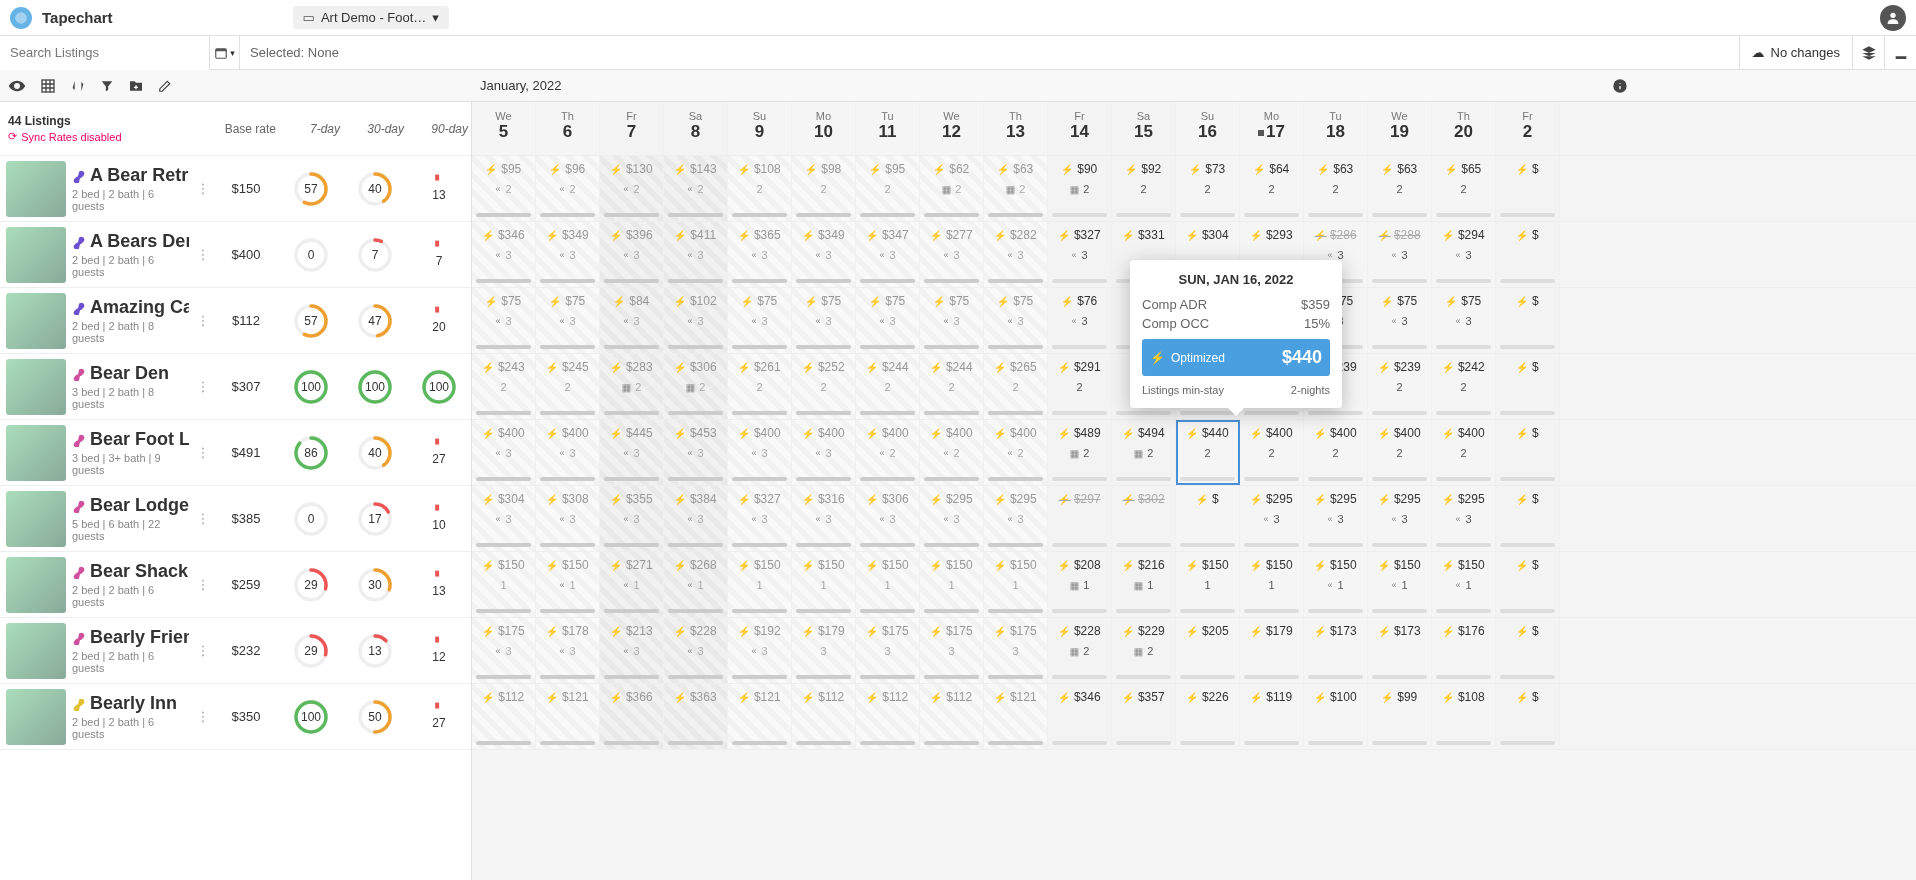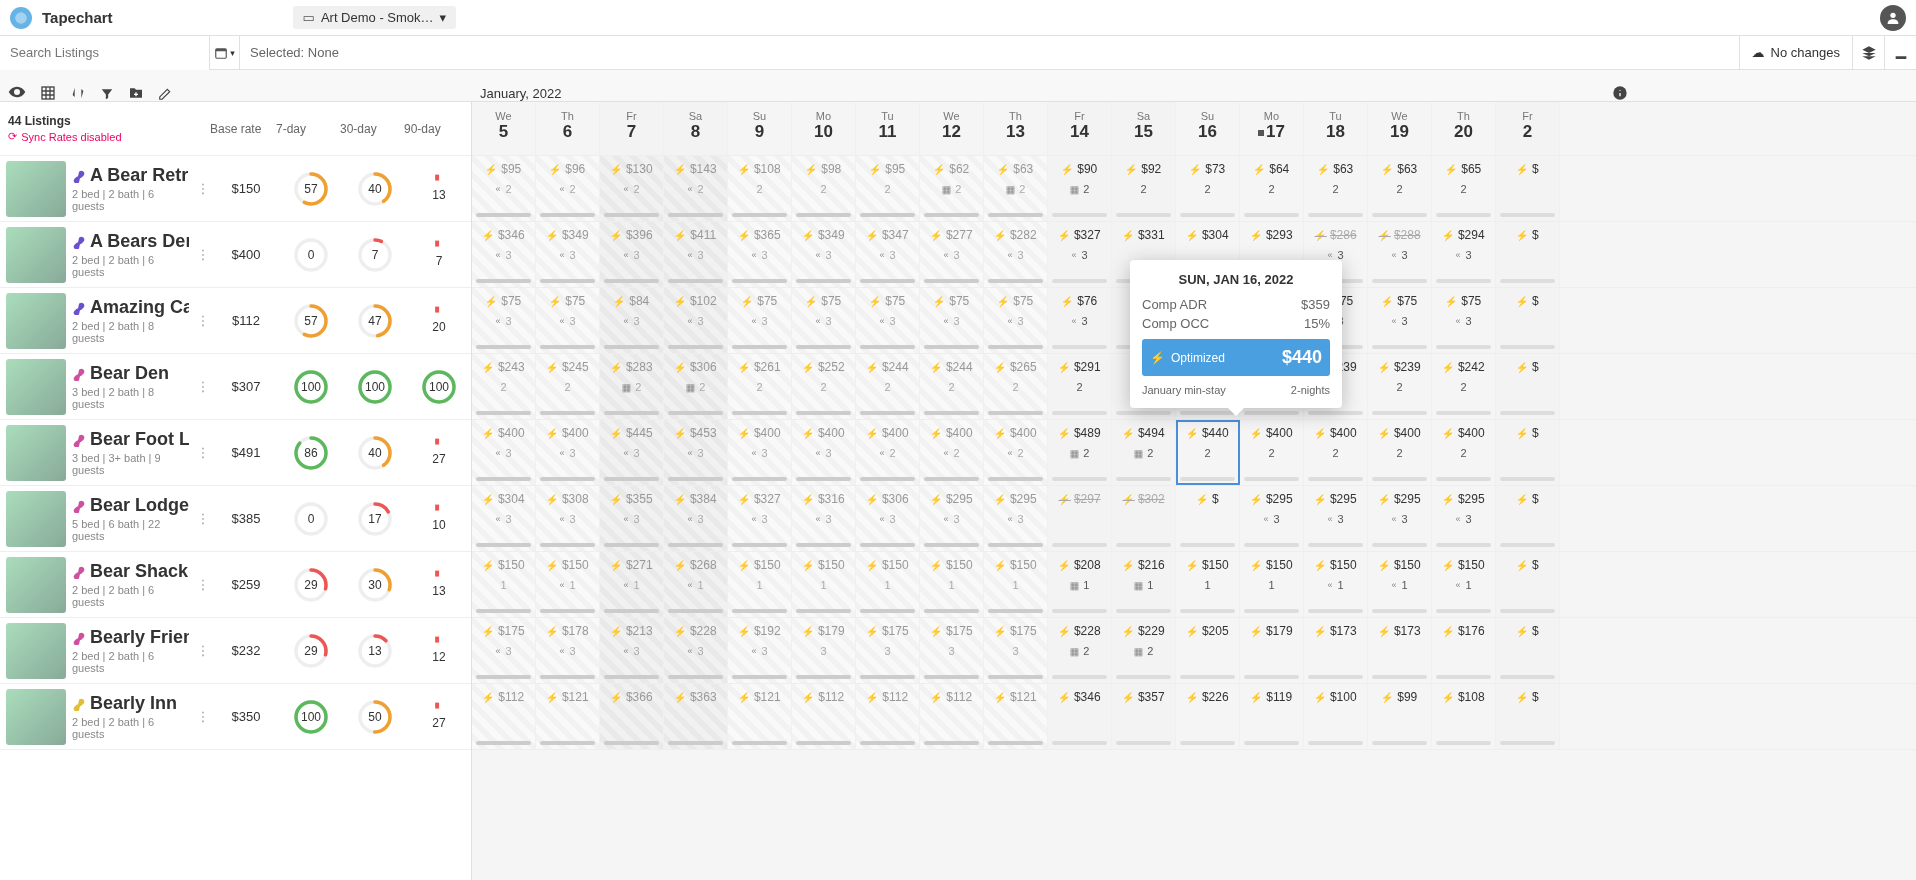--- a/index.html
+++ b/index.html
@@ -17,36 +17,36 @@
 
 .secondbar { display: flex; align-items: center; height: 34px; background: #fff; border-bottom: 1px solid #e0e0e0; }
 .search { width: 210px; border: none; padding: 0 10px; font-size: 13px; height: 34px; outline: none; border-right: 1px solid #e0e0e0; }
 .date-btn { width: 30px; display: flex; align-items: center; justify-content: center; border-right: 1px solid #e0e0e0; height: 100%; cursor: pointer; }
 .selected-text { padding: 0 10px; color: #666; font-size: 13px; }
 .secondbar-right { margin-left: auto; display: flex; align-items: center; height: 100%; }
 .no-changes { display: flex; align-items: center; padding: 0 12px; border-left: 1px solid #e0e0e0; height: 100%; font-size: 13px; }
 .tool-icon { width: 32px; display: flex; align-items: center; justify-content: center; border-left: 1px solid #e0e0e0; height: 100%; cursor: pointer; color: #444; }
 
 
-.toolbar-row { display: flex; align-items: flex-end; height: 32px; padding: 0 8px; border-bottom: 1px solid #e0e0e0; background: #f8f8f8; position: relative; }
+.toolbar-row { display: flex; align-items: center; height: 32px; padding: 0 8px; border-bottom: 1px solid #e0e0e0; background: #f8f8f8; position: relative; }
 .toolbar-row .tool { margin-right: 14px; cursor: pointer; color: #444; display: flex; align-items: center; }
 .month-label { position: absolute; left: 480px; font-size: 13px; color: #333; }
 
 
 .main { display: flex; height: calc(100vh - 36px - 34px - 32px); overflow: hidden; }
 .left { width: 472px; flex-shrink: 0; display: flex; flex-direction: column; background: #fff; border-right: 1px solid #e0e0e0; }
 .right { flex: 1; overflow-x: auto; overflow-y: hidden; position: relative; }
 
 
 .left-header { display: flex; height: 54px; border-bottom: 1px solid #eee; font-size: 12px; color: #666; align-items: center; }
 .left-header .info-col { width: 210px; padding-left: 8px; }
 .left-header .info-col .count { color: #333; font-weight: 600; }
 .left-header .info-col .sync { color: #e06; font-size: 11px; margin-top: 2px; display: flex; align-items: center; }
-.left-header .metric-col { width: 64px; text-align: left; }
-.left-header .rate-col { width: 66px; text-align: left; }
+.left-header .metric-col { width: 64px; text-align: right; font-style: italic; }
+.left-header .rate-col { width: 66px; text-align: right; }
 
 
 .listings { overflow-y: auto; flex: 1; }
 .listing-row { display: flex; height: 66px; border-bottom: 1px solid #eee; align-items: center; }
 .thumb { width: 60px; height: 56px; background: linear-gradient(135deg,#adb,#8a9); border-radius: 3px; margin: 0 6px; flex-shrink: 0; }
 .listing-info { flex: 1; min-width: 0; padding-right: 4px; }
 .listing-name { font-weight: 600; font-size: 18px; color: #333; display: flex; align-items: center; white-space: nowrap; overflow: hidden; text-overflow: ellipsis; }
 .link-icon { width: 14px; height: 14px; margin-right: 4px; flex-shrink: 0; }
 .listing-meta { font-size: 11px; color: #888; margin-top: 2px; }
 .more-btn { width: 20px; color: #999; cursor: pointer; text-align: center; }
@@ -100,21 +100,21 @@
 
 <div class="topbar">
   <div class="logo-dot">
     <svg width="14" height="14" viewBox="0 0 24 24" fill="#fff">
         <circle cx="12" cy="12" r="10" fill="#fff" opacity="0.4"></circle>
       </svg>
   </div>
   <div class="app-title">Tapechart</div>
   <div class="org-selector">
     <span class="icon">▭</span>
-    <span>Art Demo - Smok…</span>
+    <span>Art Demo - Foot…</span>
     <span style="margin-left:6px">▾</span>
   </div>
   <div class="topbar-right">
     <div class="avatar">
       <svg width="16" height="16" viewBox="0 0 24 24" fill="#fff">
           <circle cx="12" cy="8" r="4"></circle>
           <path d="M4 20c0-4 4-6 8-6s8 2 8 6v1H4z"></path>
         </svg>
     </div>
   </div>
@@ -1426,19 +1426,19 @@
         <span>15%</span>
       </div>
       <div class="tooltip-opt">
         <span class="label">
             <span style="margin-right:6px">⚡</span>
             <span>Optimized</span>
           </span>
         <span class="val">$440</span>
       </div>
       <div class="tooltip-footer">
-        <span>January min-stay</span>
+        <span>Listings min-stay</span>
         <span>2-nights</span>
       </div>
       <div class="tooltip-arrow"></div>
     </div>
   </div>
 </div>
 
 </body></html>

